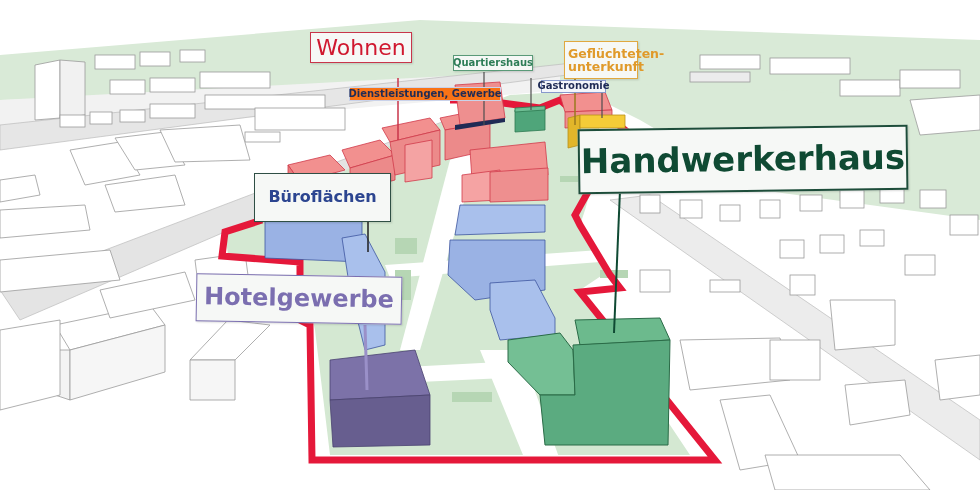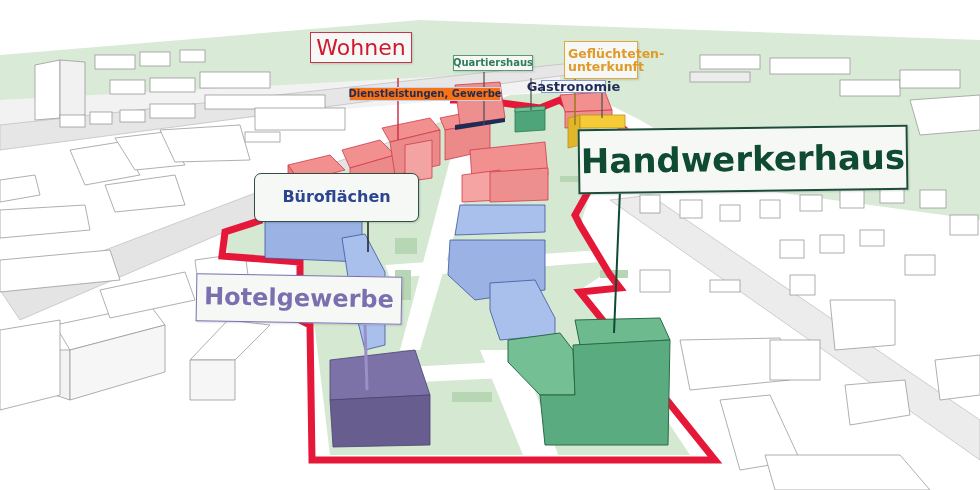--- a/index.html
+++ b/index.html
@@ -187,25 +187,25 @@
 
 <div class="label" style="left:564px;top:41px;width:74px;height:38px;border-color:#e0a840;color:#e09a2a;font-size:12.5px;flex-direction:column;align-items:flex-start;padding-left:3px;">
   <span>Geflüchteten-</span>
   <span>unterkunft</span>
 </div>
 
 <div class="label" style="left:349px;top:87px;width:152px;height:14px;border-color:#c9d2ea;background:#f97316;color:#1f2b55;font-size:10px;box-shadow:none;">
   <span>Dienstleistungen, Gewerbe</span>
 </div>
 
-<div class="label" style="left:541px;top:80px;width:65px;height:13px;border-color:#8899cc;background:#f4f6fb;color:#1f2b55;font-size:13px;box-shadow:none;">
+<div class="label" style="left:541px;top:80px;width:65px;height:13px;border-color:#8899cc;background:#f4f6fb;color:#1f2b55;font-size:10px;box-shadow:none;">
   <span>Gastronomie</span>
 </div>
 
-<div class="label" style="left:254px;top:173px;width:165px;height:49px;border-color:#2f4f45;color:#2c4590;font-size:16px;flex-direction:column;border-radius:7px;">
+<div class="label" style="left:254px;top:173px;width:137px;height:49px;border-color:#2f4f45;color:#2c4590;font-size:16px;flex-direction:column;">
   <span>Büroflächen</span>
 </div>
 
 <div class="label" style="left:578px;top:127px;width:330px;height:65px;border-color:#1d4d3a;border-width:2px;color:#0f4a33;font-size:34px;transform:rotate(-0.8deg);">
   <span>Handwerkerhaus</span>
 </div>
 
 <div class="label" style="left:196px;top:275px;width:206px;height:48px;border-color:#7b6fb0;color:#7b6fb0;font-size:24px;transform:rotate(1deg);">
   <span>Hotelgewerbe</span>
 </div>

